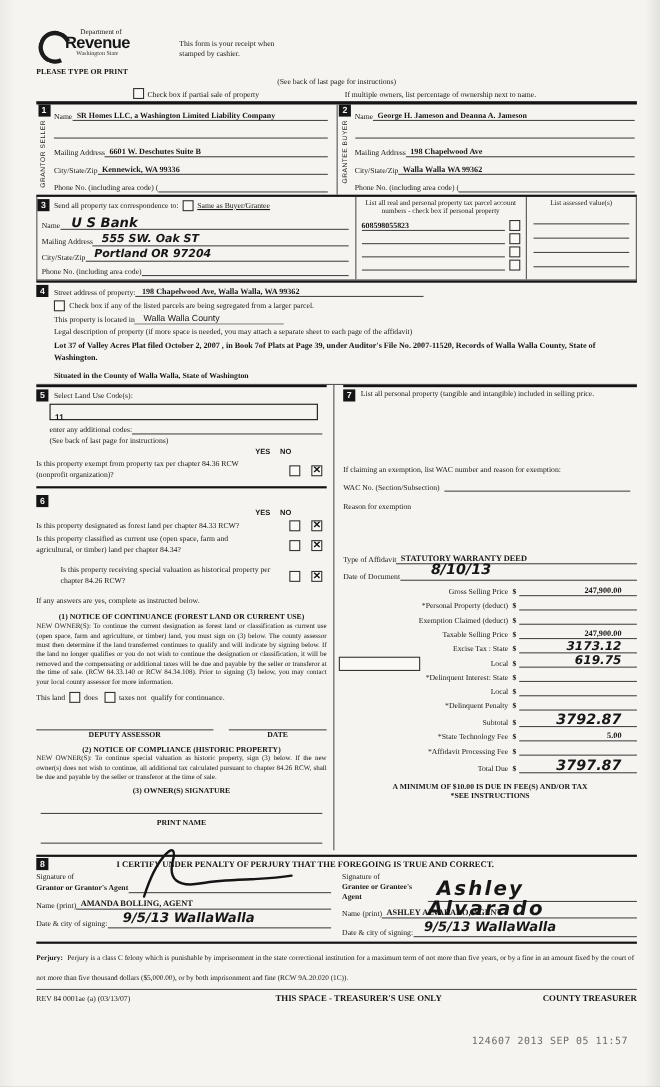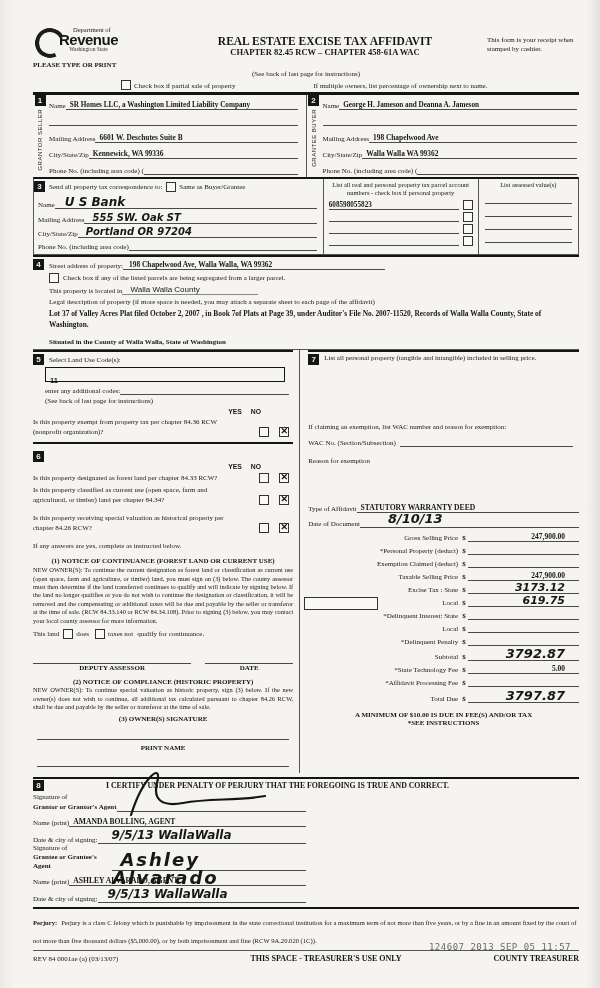--- a/index.html
+++ b/index.html
@@ -15,21 +15,21 @@
   .badge{display:inline-block;min-width:11px;height:11px;background:#151515;color:#f4f4f4;
     font-size:8px;line-height:11px;text-align:center;font-weight:bold;font-family:"Liberation Sans",sans-serif;}
   .cb{width:8px;height:8px;border:1px solid #333;display:inline-block;position:relative;background:#faf9f6;flex:0 0 auto;}
   .cb.x::before{content:"\2715";position:absolute;left:-1px;top:-2px;width:10px;font-size:9px;line-height:11px;
     text-align:center;font-weight:bold;color:#111;}
   .hw{font-family:"DejaVu Sans",sans-serif;font-style:italic;font-weight:bold;}
   .hw-big{font-family:"DejaVu Sans",sans-serif;font-style:italic;font-weight:bold;font-size:11px;line-height:9px;}
   .vstrip{display:flex;flex-direction:column;align-items:center;width:14px;flex:0 0 14px;}
   .vlabel{writing-mode:vertical-rl;transform:rotate(180deg);font-size:6px;letter-spacing:.5px;
     font-family:"Liberation Sans",sans-serif;color:#222;margin-top:3px;}
-  .qrow{display:flex;align-items:flex-end;margin-top:3px;}
+  .qrow{display:flex;align-items:center;margin-top:3px;}
   .qtext{width:208px;font-size:7px;line-height:1.35;}
   .qboxes{margin-left:auto;display:flex;gap:10px;padding-right:4px;}
   .yn{display:flex;gap:9px;margin-left:auto;padding-right:1px;font-family:"Liberation Sans",sans-serif;
     font-size:6.8px;font-weight:bold;}
   .finrow{display:flex;align-items:flex-end;height:13px;}
   .finlabel{width:150px;text-align:right;font-size:7px;flex:0 0 150px;}
   .findollar{font-size:7px;font-weight:bold;margin:0 2px 0 4px;}
   .finline{flex:1;border-bottom:1px solid #4a4a4a;text-align:right;font-size:7.5px;font-weight:bold;
     padding-right:14px;position:relative;}
   .notice{font-size:6.4px;line-height:1.32;text-align:justify;}
@@ -47,24 +47,20 @@
         <div style="width:22px;height:22px;border:4px solid #1c1c1c;border-radius:50%;border-right-color:transparent;
                     transform:rotate(20deg);margin:2px 2px 0 2px;flex:0 0 auto;"></div>
         <div style="margin-left:-8px;">
           <div class="f65" style="margin-left:14px;">Department of</div>
           <div class="b" style="font-size:15px;font-family:'Liberation Sans',sans-serif;letter-spacing:-.5px;line-height:13px;">Revenue</div>
           <div style="font-size:5.5px;text-align:center;color:#333;">Washington State</div>
         </div>
       </div>
       <div class="b f7" style="margin-top:3px;">PLEASE TYPE OR PRINT</div>
     </div>
-    <div style="flex:1;text-align:center;">
-      <div class="b" style="font-size:11.5px;margin-top:9px;">REAL ESTATE EXCISE TAX AFFIDAVIT</div>
-      <div class="b" style="font-size:8.5px;">CHAPTER 82.45 RCW – CHAPTER 458-61A WAC</div>
-    </div>
     <div style="width:92px;flex:0 0 92px;font-size:7px;line-height:1.3;margin-top:10px;">This form is your receipt when stamped by cashier.</div>
   </div>
   <div class="f7" style="text-align:center;margin-top:1px;">(See back of last page for instructions)</div>
 
   <div class="row" style="margin-top:2px;">
     <span class="cb" style="margin-left:88px;"></span>
     <span class="f7" style="margin-left:3px;">Check box if partial sale of property</span>
     <span class="f7" style="margin-left:78px;">If multiple owners, list percentage of ownership next to name.</span>
   </div>
 
@@ -126,21 +122,21 @@
       </div>
     </div>
   </div>
 
   <div style="display:flex;border:1px solid #555;border-top:2px solid #141414;">
     <div style="width:55%;padding:2px 6px 3px 0;">
       <div class="row" style="align-items:center;">
         <span class="badge">3</span>
         <span class="f7" style="margin-left:4px;">Send all property tax correspondence to:</span>
         <span class="cb" style="margin-left:4px;"></span>
-        <span class="f7" style="margin-left:3px;">Same as Buyer/Grantee</span>
+        <span class="f7" style="margin-left:3px;text-decoration:underline;">Same as Buyer/Grantee</span>
       </div>
       <div class="row" style="height:17px;">
         <span class="f7" style="margin-left:4px;">Name</span>
         <span class="u grow hw" style="font-size:12px;padding-left:10px;line-height:11px;"><span>U S Bank</span></span>
       </div>
       <div class="row" style="height:15px;">
         <span class="f7" style="margin-left:4px;">Mailing Address</span>
         <span class="u grow hw" style="font-size:10px;padding-left:8px;line-height:10px;"><span>555 SW. Oak ST</span></span>
       </div>
       <div class="row" style="height:14px;">
@@ -242,21 +238,21 @@
             <span class="cb x"></span>
           </span>
         </div>
         <div class="qrow">
           <span class="qtext">Is this property classified as current use (open space, farm and agricultural, or timber) land per chapter 84.34?</span>
           <span class="qboxes">
             <span class="cb"></span>
             <span class="cb x"></span>
           </span>
         </div>
-        <div class="qrow" style="margin-top:9px;">
+        <div class="qrow" style="margin-top:9px;margin-left:22px;">
           <span class="qtext">Is this property receiving special valuation as historical property per chapter 84.26 RCW?</span>
           <span class="qboxes">
             <span class="cb"></span>
             <span class="cb x"></span>
           </span>
         </div>
         <div class="f7" style="margin-top:9px;">If any answers are yes, complete as instructed below.</div>
         <div class="sm-title" style="margin-top:7px;">(1) NOTICE OF CONTINUANCE (FOREST LAND OR CURRENT USE)</div>
         <div class="notice" style="margin-top:1px;">NEW OWNER(S): To continue the current designation as forest land or classification as current use (open space, farm and agriculture, or timber) land, you must sign on (3) below. The county assessor must then determine if the land transferred continues to qualify and will indicate by signing below. If the land no longer qualifies or you do not wish to continue the designation or classification, it will be removed and the compensating or additional taxes will be due and payable by the seller or transferor at the time of sale. (RCW 84.33.140 or RCW 84.34.108). Prior to signing (3) below, you may contact your local county assessor for more information.</div>
         <div class="row" style="margin-top:4px;align-items:center;">
@@ -389,21 +385,21 @@
       <div class="b" style="font-size:7px;text-align:center;margin-top:8px;">A MINIMUM OF $10.00 IS DUE IN FEE(S) AND/OR TAX</div>
       <div class="b" style="font-size:7px;text-align:center;">*SEE INSTRUCTIONS</div>
     </div>
   </div>
 
   <div style="border-top:2px solid #141414;margin-top:4px;position:relative;">
     <div class="row" style="align-items:center;margin-top:1px;">
       <span class="badge">8</span>
       <span class="b" style="font-size:7.8px;margin-left:62px;">I CERTIFY UNDER PENALTY OF PERJURY THAT THE FOREGOING IS TRUE AND CORRECT.</span>
     </div>
-    <div style="display:flex;margin-top:2px;flex-direction:column;">
+    <div style="display:flex;margin-top:2px;">
       <div style="width:50%;padding-right:10px;">
         <div class="row">
           <span class="f7" style="line-height:1.3;">
             <span>Signature of</span><br>
             <span class="b">Grantor or Grantor's Agent</span>
           </span>
           <span class="u grow" style="height:18px;position:relative;">
             <svg width="150" height="48" viewBox="0 0 150 48" style="position:absolute;left:0;bottom:-6px;overflow:visible;">
               <path d="M14 46 C 26 8, 46 -8, 40 14 C 36 30, 44 38, 66 34 C 92 29, 120 32, 148 27" fill="none" stroke="#151515" stroke-width="2.2" stroke-linecap="round"></path>
             </svg>

